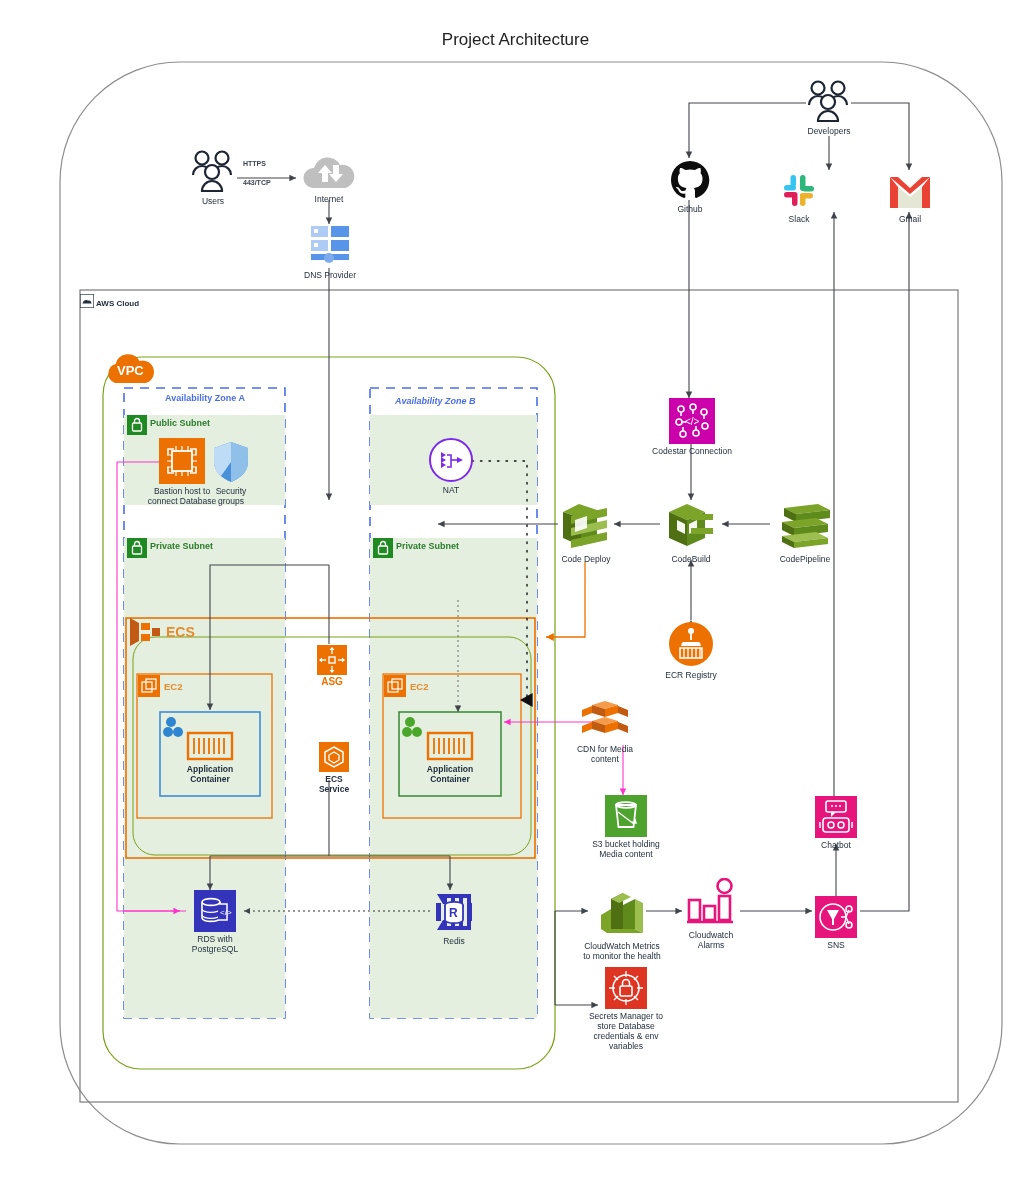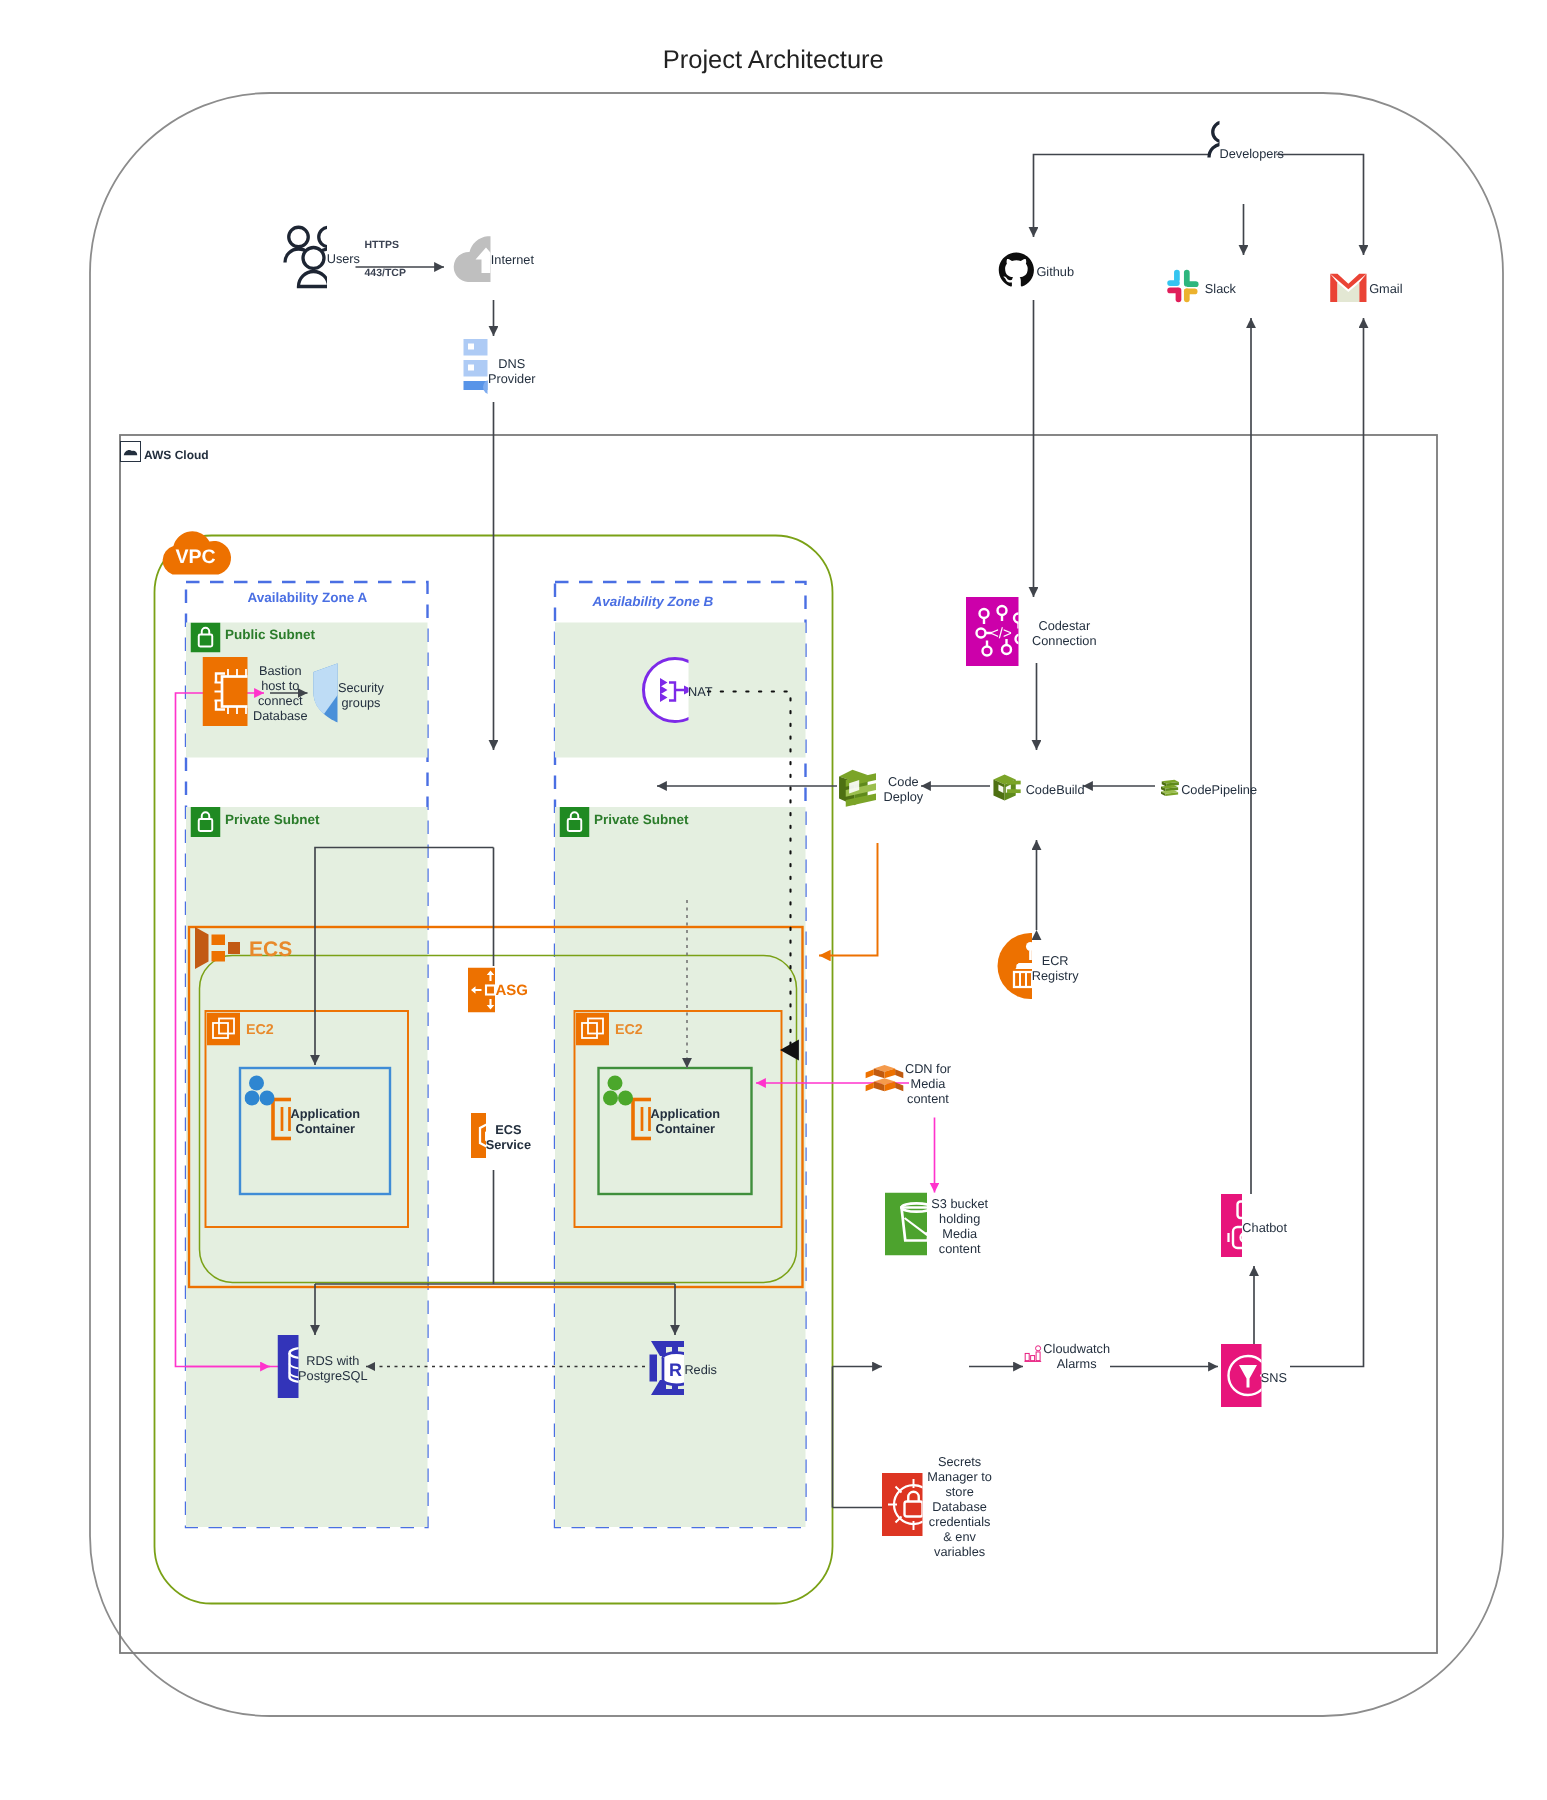--- a/index.html
+++ b/index.html
@@ -1,19 +1,19 @@
 <!DOCTYPE html>
 <html><head>
 <meta charset="utf-8">
 <style>
   html,body{margin:0;padding:0;background:#ffffff;}
   body{font-family:"Liberation Sans",sans-serif;color:#232f3e;}
   #stage{position:relative;width:1031px;height:1200px;overflow:hidden;background:#fff;}
   #svg-layer{position:absolute;left:0;top:0;width:1031px;height:1200px;}
-  .node{position:absolute;display:flex;flex-direction:row;align-items:center;}
+  .node{position:absolute;display:flex;flex-direction:column;align-items:center;}
   .node .lbl{font-size:8.5px;line-height:10px;text-align:center;color:#232f3e;margin-top:2px;white-space:pre-line;}
   .node .lbl.bold{font-weight:bold;}
   .title{position:absolute;left:0;top:30px;width:1031px;text-align:center;font-size:17px;color:#222;}
   .zone-lbl{position:absolute;font-size:9px;font-weight:bold;color:#4a6fe3;}
   .subnet-lbl{position:absolute;font-size:9px;font-weight:bold;color:#2b7c2b;}
   .vpc-tag{position:absolute;color:#fff;font-weight:bold;font-size:13px;}
   .ecs-tag{position:absolute;color:#e8892b;font-weight:bold;font-size:14px;}
   .ec2-tag{position:absolute;color:#e8892b;font-weight:bold;font-size:9.5px;}
   .aws-tag{position:absolute;font-size:8px;font-weight:bold;color:#232f3e;}
   .edge-lbl{position:absolute;font-size:7px;font-weight:bold;color:#3b4252;}
@@ -265,21 +265,21 @@
     <svg width="46" height="42" viewBox="0 0 46 42">
       <path d="M3,7 L3,38 L11,38 L11,18 L23,28 L35,18 L35,38 L43,38 L43,7 L35,7 L23,17 L11,7 z" fill="#fff"></path>
       <path d="M3,7 L3,38 L11,38 L11,17 z" fill="#EA4335"></path>
       <path d="M43,7 L43,38 L35,38 L35,17 z" fill="#EA4335"></path>
       <path d="M3,7 L11,7 L23,18 L35,7 L43,7 L23,24 z" fill="#EA4335"></path>
       <path d="M11,17 L11,38 L35,38 L35,17 L23,27 z" fill="#E3E7D3"></path>
     </svg>
     <div class="lbl">Gmail</div>
   </div>
 
-  <div class="node" style="left:135px;top:438px;width:74px;align-items:center;">
+  <div class="node" style="left:145px;top:438px;width:74px;align-items:center;">
     <svg width="46" height="46">
       <rect width="46" height="46" fill="#ED7100"></rect>
       <rect x="13" y="13" width="20" height="20" fill="none" stroke="#fff" stroke-width="1.8"></rect>
       <path d="M9,17 v-6 h6 M37,17 v-6 h-6 M9,29 v6 h6 M37,29 v6 h-6" fill="none" stroke="#fff" stroke-width="1.6"></path>
       <path d="M17,13 v-5 M23,13 v-5 M29,13 v-5 M17,33 v5 M23,33 v5 M29,33 v5" stroke="#fff" stroke-width="1.2"></path>
       <path d="M13,17 h-5 M13,23 h-5 M13,29 h-5 M33,17 h5 M33,23 h5 M33,29 h5" stroke="#fff" stroke-width="1.2"></path>
     </svg>
     <div class="lbl">Bastion host to
 connect Database</div>
   </div>
@@ -480,20 +480,32 @@
       <rect width="42" height="42" fill="#4DA32E"></rect>
       <path d="M11,10 h20 l-2.5,22 h-15 z" fill="none" stroke="#fff" stroke-width="1.8"></path>
       <ellipse cx="21" cy="10" rx="10" ry="2.8" fill="none" stroke="#fff" stroke-width="1.8"></ellipse>
       <path d="M13,17 l16,12" stroke="#fff" stroke-width="1.4"></path>
       <path d="M27,27 l4,1 l-1,-4" fill="none" stroke="#fff" stroke-width="1.4"></path>
     </svg>
     <div class="lbl">S3 bucket holding
 Media content</div>
   </div>
 
+  <div class="node" style="left:578px;top:885px;width:88px;">
+    <svg width="58" height="54" viewBox="0 0 58 54">
+      <path d="M8,44 L8,30 L18,24 L18,44 z" fill="#7BA428"></path>
+      <path d="M18,44 L18,14 L30,8 L30,44 z" fill="#4E7012"></path>
+      <path d="M30,44 L30,20 L42,14 L42,44 z" fill="#5F8A1C"></path>
+      <path d="M8,44 L42,44 L50,48 L14,48 z" fill="#7BA428"></path>
+      <path d="M42,14 L42,44 L50,48 L50,18 z" fill="#9BBE4E"></path>
+      <path d="M18,14 L30,8 L38,12 L26,18 z" fill="#9BBE4E"></path>
+    </svg>
+    <div class="lbl">CloudWatch Metrics
+to monitor the health</div>
+  </div>
 
   <div class="node" style="left:682px;top:878px;width:58px;">
     <svg width="56" height="50" viewBox="0 0 56 50">
       <rect x="6" y="22" width="11" height="20" fill="none" stroke="#E7157B" stroke-width="2.6"></rect>
       <rect x="21" y="28" width="11" height="14" fill="none" stroke="#E7157B" stroke-width="2.6"></rect>
       <rect x="36" y="18" width="11" height="24" fill="none" stroke="#E7157B" stroke-width="2.6"></rect>
       <path d="M4,44 h46" stroke="#E7157B" stroke-width="2.6"></path>
       <circle cx="41.5" cy="8" r="7" fill="none" stroke="#E7157B" stroke-width="2.6"></circle>
     </svg>
     <div class="lbl">Cloudwatch

